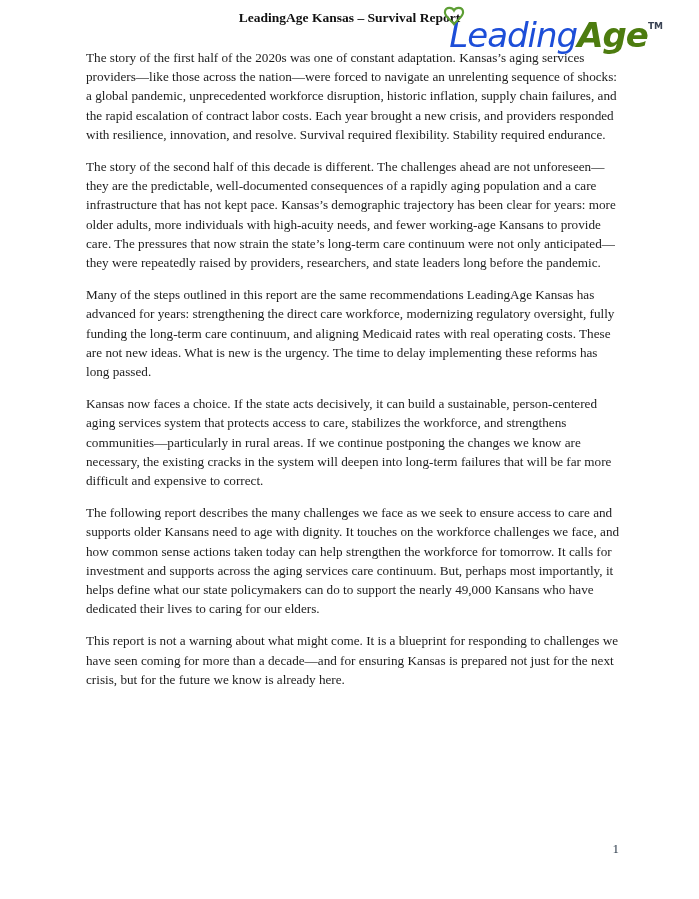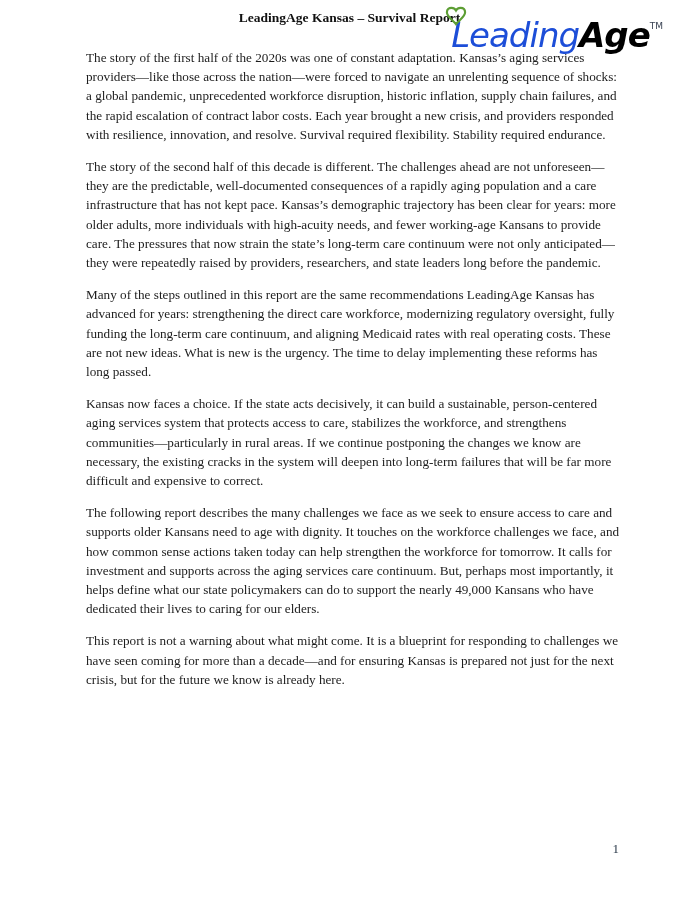--- a/index.html
+++ b/index.html
@@ -33,29 +33,29 @@
     height: 20px;
   }
   .logo-leading {
     font-size: 34px;
     color: #1d4ed8;
     font-weight: normal;
     letter-spacing: -1px;
   }
   .logo-age {
     font-size: 34px;
-    color: #000000;
+    color: #4d7c0f;
     font-weight: bold;
     letter-spacing: -1px;
   }
   .logo-tm {
     font-size: 9px;
     color: #3a4354;
     vertical-align: 18px;
-    font-weight: normal;
+    font-weight: bold;
     font-style: normal;
     margin-top: 42px;
   }
   .logo-kansas {
     font-size: 25px;
     color: #3a4354;
     margin-top: 2px;
     padding-right: 16px;
   }
 

